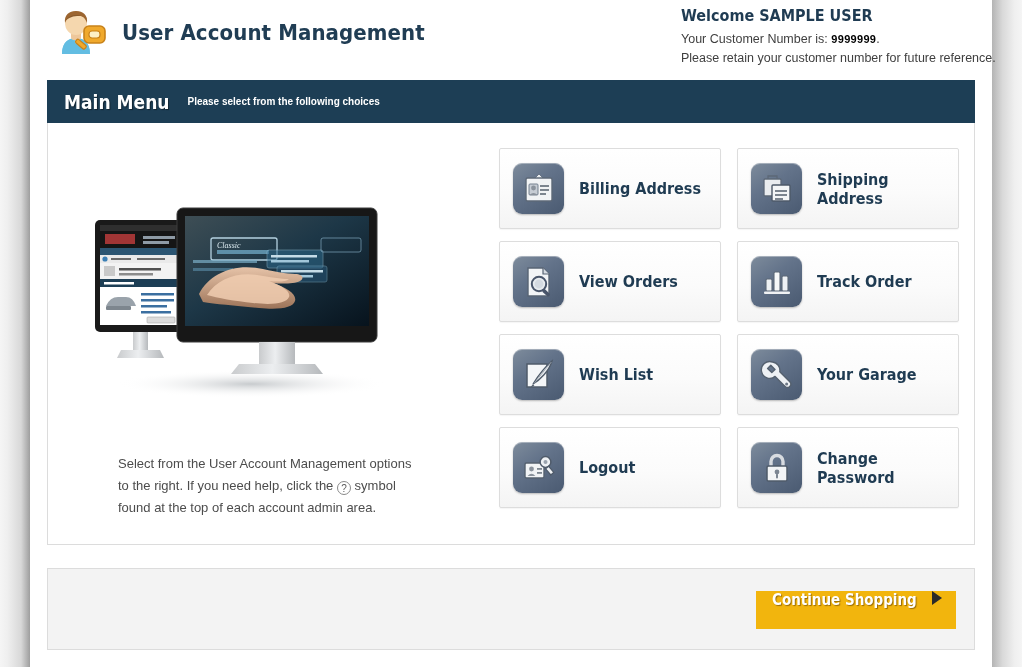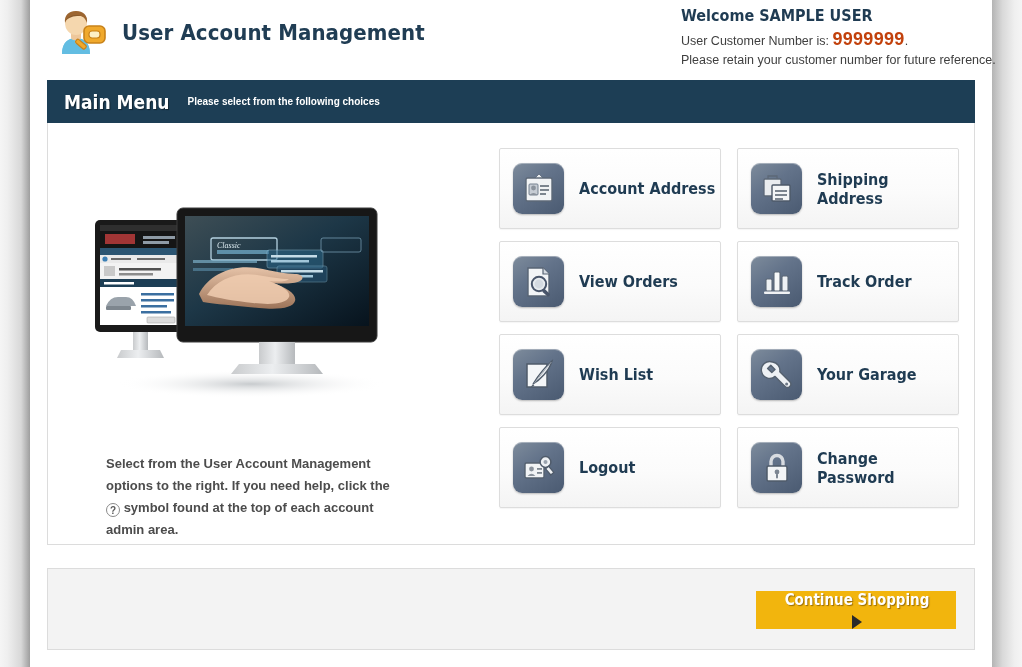--- a/index.html
+++ b/index.html
@@ -45,21 +45,21 @@
   }
   .welcome-block {
     position: absolute; left: 651px; top: 6px; width: 330px;
     color: #3a3a3a;
   }
   .welcome-title {
     font-family: "DejaVu Sans Condensed", "Liberation Sans Narrow", "Liberation Sans", sans-serif;
     font-size: 16px; font-weight: bold; color: #1f3b52; margin-bottom: 5px;
   }
   .welcome-line { font-size: 12.5px; color: #3f3f3f; line-height: 19px; }
-  .cust-number { color: #c2410c; font-weight: bold; font-size: 18px; letter-spacing: .3px; }
+  .cust-number { color: #000000; font-weight: bold; font-size: 11px; letter-spacing: .3px; }
 
   
   .menubar {
     position: absolute; left: 17px; top: 80px; width: 928px; height: 43px;
     background: #1d3e55;
     display: flex; align-items: center; text-align: right;
   }
   .menubar-title {
     font-family: "DejaVu Sans Condensed", "Liberation Sans Narrow", "Liberation Sans", sans-serif;
     color: #ffffff; font-size: 19px; font-weight: bold;
@@ -73,22 +73,22 @@
   .content-panel {
     position: absolute; left: 17px; top: 123px; width: 928px; height: 422px;
     background: #ffffff; border: 1px solid #dcdcdc; border-top: none;
   }
 
   .monitors {
     position: absolute; left: 33px; top: 75px; width: 320px; height: 200px;
   }
 
   .intro-text {
-    position: absolute; left: 58px; top: 330px; width: 300px;
-    font-size: 13px; line-height: 22px; color: #4c4c4c; font-weight: bold;
+    position: absolute; left: 70px; top: 330px; width: 300px;
+    font-size: 13px; line-height: 22px; color: #4c4c4c;
   }
   .qmark {
     display: inline-block; width: 14px; height: 14px; line-height: 13px;
     border: 1px solid #8a8a8a; border-radius: 50%; text-align: center;
     font-size: 10px; color: #5a5a5a; vertical-align: -2px;
   }
 
   
   .tiles {
     position: absolute; left: 451px; top: 25px;
@@ -122,23 +122,23 @@
 
   
   .footer-panel {
     position: absolute; left: 17px; top: 568px; width: 928px; height: 82px;
     background: #f3f3f3; border: 1px solid #dcdcdc;
   }
   .cta-button {
     position: absolute; right: 18px; top: 22px;
     width: 200px; height: 38px;
     background: #f2b50d;
-    display: flex; align-items: center; justify-content: space-between;
+    display: flex; justify-content: space-between;
     padding: 0 14px 0 16px;
-    cursor: pointer; border: none; flex-direction: column;
+    cursor: pointer; border: none;
   }
   .cta-label {
     font-family: "DejaVu Sans Condensed", "Liberation Sans Narrow", "Liberation Sans", sans-serif;
     color: #ffffff; font-weight: bold; font-size: 15px;
     text-shadow: 1px 1px 1px rgba(80,50,0,.55);
   }
   .cta-arrow { width: 0; height: 0; border-left: 10px solid #2a2a2a; border-top: 7px solid transparent; border-bottom: 7px solid transparent; }
 </style>
 </head>
 <body>
@@ -173,21 +173,21 @@
               <rect x="-7" y="18" width="12" height="4.4" rx="1.6" fill="#f0a92c" stroke="#c8821a" stroke-width="1.2" transform="rotate(40 -1 20)"></rect>
             </g>
           </svg>
         </span>
         <span class="brand-title">User Account Management</span>
       </div>
 
       <div class="welcome-block">
         <div class="welcome-title">Welcome SAMPLE USER</div>
         <div class="welcome-line">
-          <span>User Customer Number is:</span>
+          <span>Your Customer Number is:</span>
           <span class="cust-number">9999999</span><span>.</span>
         </div>
         <div class="welcome-line">Please retain your customer number for future reference.</div>
       </div>
     </div>
 
     <div class="menubar">
       <span class="menubar-title">Main Menu</span>
       <span class="menubar-sub">Please select from the following choices</span>
     </div>
@@ -297,21 +297,21 @@
               <path d="M17 2 l5 5 h-10 z" fill="#e9ecef" stroke="#6a7687" stroke-width="1"></path>
               <rect x="4" y="6" width="26" height="23" rx="1.5" fill="#f1f3f5" stroke="#5c6877" stroke-width="1.4"></rect>
               <rect x="7" y="12" width="9" height="11" rx="1" fill="#c6ccd4" stroke="#6a7687" stroke-width=".9"></rect>
               <circle cx="11.5" cy="16" r="2.4" fill="#8a929c"></circle>
               <path d="M7.6 23 q3.9 -4 7.8 0 z" fill="#8a929c"></path>
               <rect x="18" y="13" width="9" height="2" fill="#7c858f"></rect>
               <rect x="18" y="17" width="9" height="2" fill="#7c858f"></rect>
               <rect x="18" y="21" width="6" height="2" fill="#7c858f"></rect>
             </svg>
           </span>
-          <span class="tile-label">Account Address</span>
+          <span class="tile-label">Billing Address</span>
         </div>
 
         <div class="tile">
           <span class="tile-icon">
             <svg width="34" height="34" viewBox="0 0 34 34">
               <rect x="4" y="7" width="17" height="17" rx="1" fill="#e9ecef" stroke="#5c6877" stroke-width="1.3"></rect>
               <path d="M8 7 v-3 h9 v3" fill="none" stroke="#5c6877" stroke-width="1.3"></path>
               <rect x="12" y="13" width="18" height="16" rx="1" fill="#f4f6f7" stroke="#4e5a69" stroke-width="1.4"></rect>
               <rect x="15" y="18" width="12" height="2" fill="#7c858f"></rect>
               <rect x="15" y="22" width="12" height="2" fill="#7c858f"></rect>

